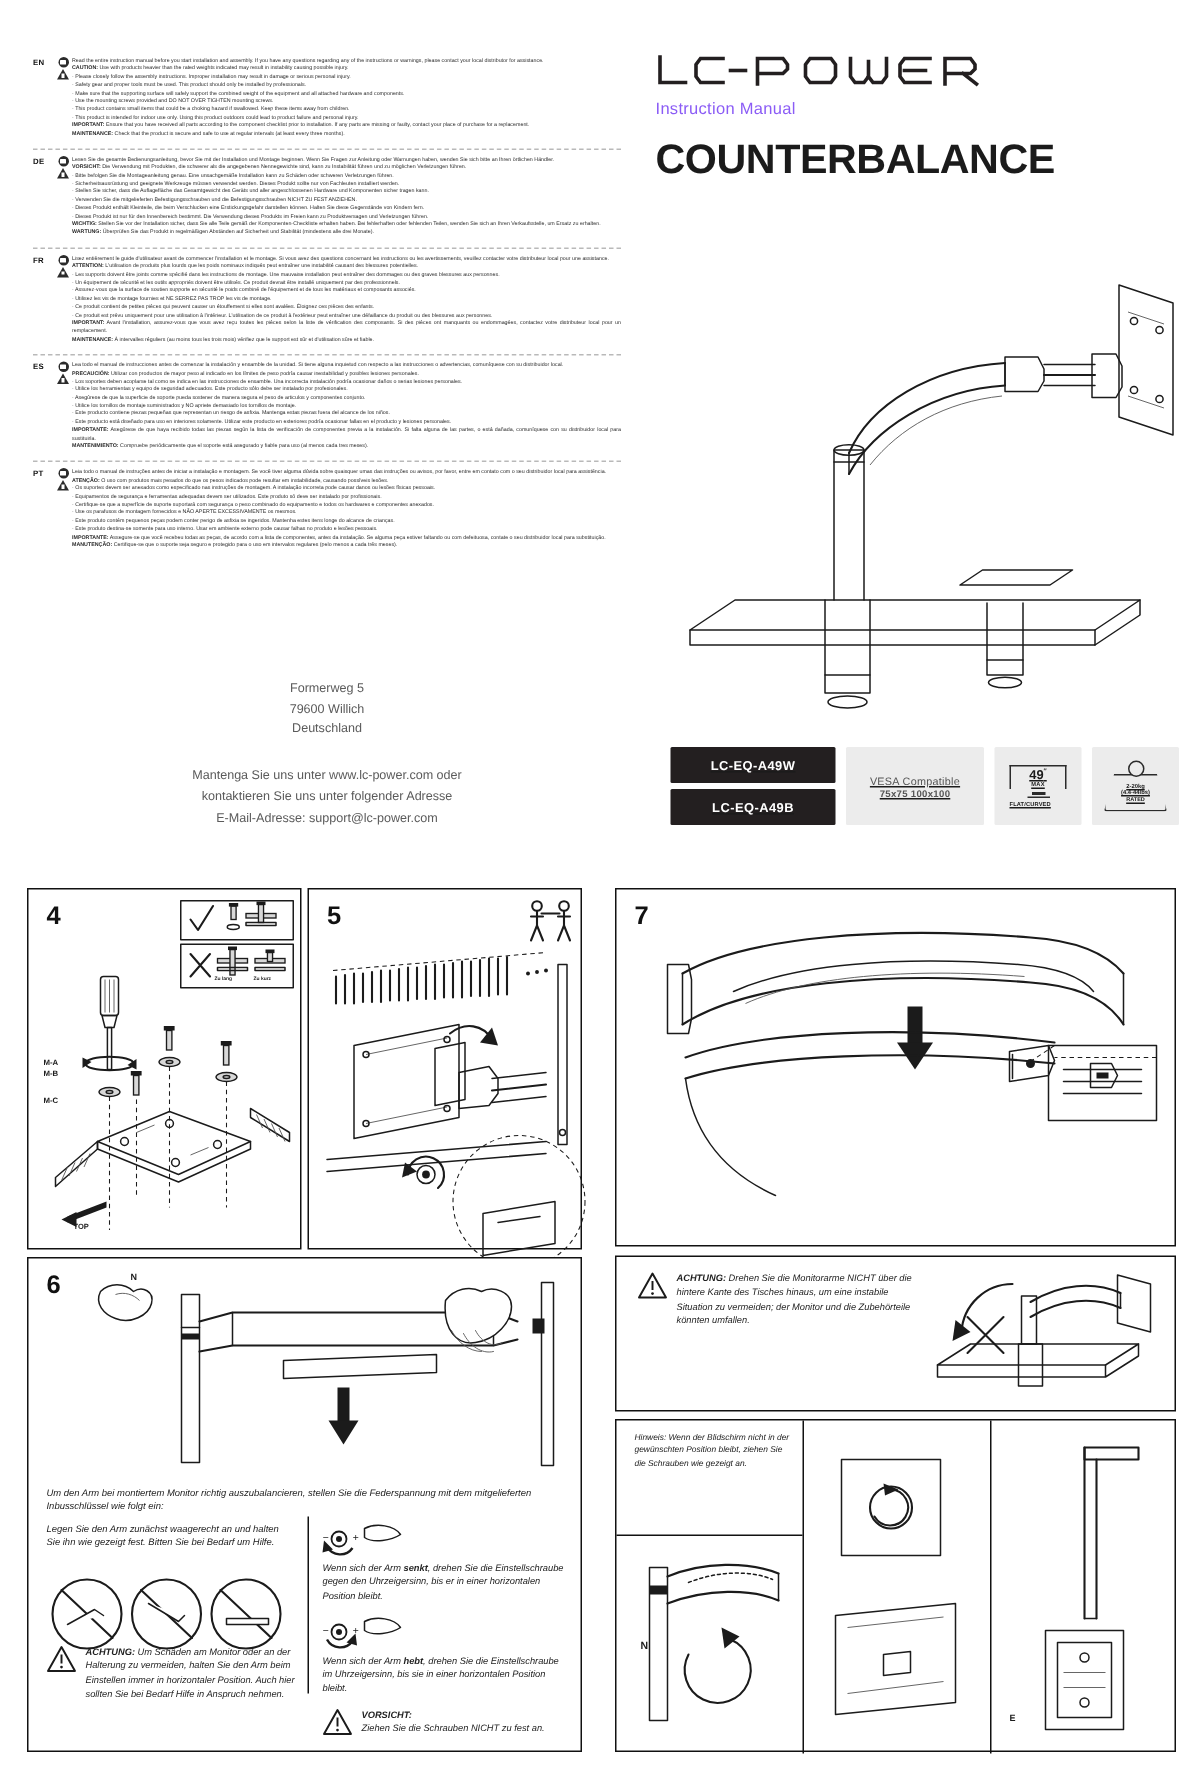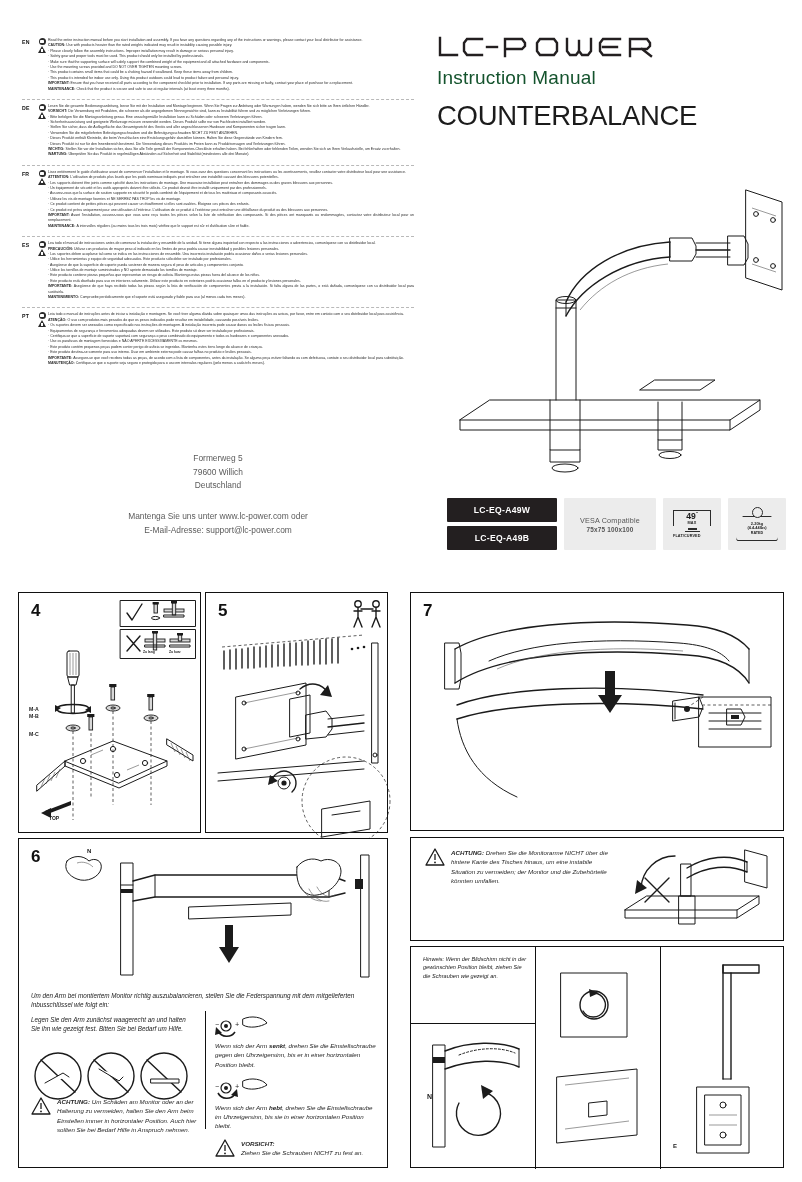--- a/index.html
+++ b/index.html
@@ -25,28 +25,28 @@
   
   #address-block{position:absolute;left:22px;top:452px;width:392px;text-align:center;}
   #address-block .addr-line{font-size:8.4px;line-height:1.62;color:#5b5b5b;}
   #address-block .contact{margin-top:16px;}
   #address-block .contact div{font-size:8.4px;line-height:1.72;color:#5b5b5b;}
 
   
   #brand-header{position:absolute;left:437px;top:34px;width:345px;}
   .logo-wrap{height:28px;display:flex;align-items:center;}
   .logo-svg{display:block;}
-  .sub-title{font-size:19px;color:#14532d;margin-top:5px;letter-spacing:.2px;}
-  .prod-title{font-size:27.5px;font-weight:400;letter-spacing:-.3px;line-height:1.1;margin-top:12px;color:#1b1b1b;}
+  .sub-title{font-size:11px;color:#8b5cf6;margin-top:5px;letter-spacing:.2px;}
+  .prod-title{font-size:27.5px;font-weight:700;letter-spacing:-.3px;line-height:1.1;margin-top:12px;color:#1b1b1b;}
 
   
   #hero-art{position:absolute;left:430px;top:150px;width:360px;height:330px;}
 
   
-  #badge-row{position:absolute;left:447px;top:498px;height:52px;display:flex;align-items:stretch;gap:7px;}
+  #badge-row{position:absolute;left:447px;top:498px;height:52px;display:flex;align-items:stretch;gap:7px;text-decoration:underline;}
   .model-stack{display:flex;flex-direction:column;gap:4px;width:110px;}
   .model-badge{background:#231f20;color:#fff;font-size:8.6px;font-weight:700;letter-spacing:.3px;
                display:flex;align-items:center;justify-content:center;flex:1;border-radius:1px;}
   .spec-box{background:#ececec;width:92px;display:flex;flex-direction:column;align-items:center;justify-content:center;border-radius:1px;}
   .spec-vesa-1{font-size:7.2px;color:#555;letter-spacing:.2px;}
   .spec-vesa-2{font-size:6.4px;color:#555;font-weight:700;letter-spacing:.2px;margin-top:1px;}
   .spec-box.small{width:58px;}
   .scr-icon{width:38px;}
   .scr-top{border:1.4px solid #2b2b2b;border-bottom:none;height:15px;display:flex;align-items:center;justify-content:center;flex-direction:column;}
   .scr-size{font-size:8.6px;font-weight:700;line-height:1;color:#1b1b1b;}
@@ -206,20 +206,21 @@
       </div>
     </div>
   </div>
 
   <div id="address-block">
     <div class="addr-line">Formerweg 5</div>
     <div class="addr-line">79600 Willich</div>
     <div class="addr-line">Deutschland</div>
     <div class="contact">
       <div>Mantenga Sie uns unter www.lc-power.com oder</div>
+      <div>kontaktieren Sie uns unter folgender Adresse</div>
       <div>E-Mail-Adresse: support@lc-power.com</div>
     </div>
   </div>
 
   <div id="brand-header">
     <div class="logo-wrap">
       <svg class="logo-svg" width="250" height="26" viewBox="0 0 250 26" aria-hidden="true">
         <g fill="none" stroke="#231f20" stroke-width="2.4" stroke-linecap="square">
 
           <path d="M3,3 L3,20 L20,20"></path>

